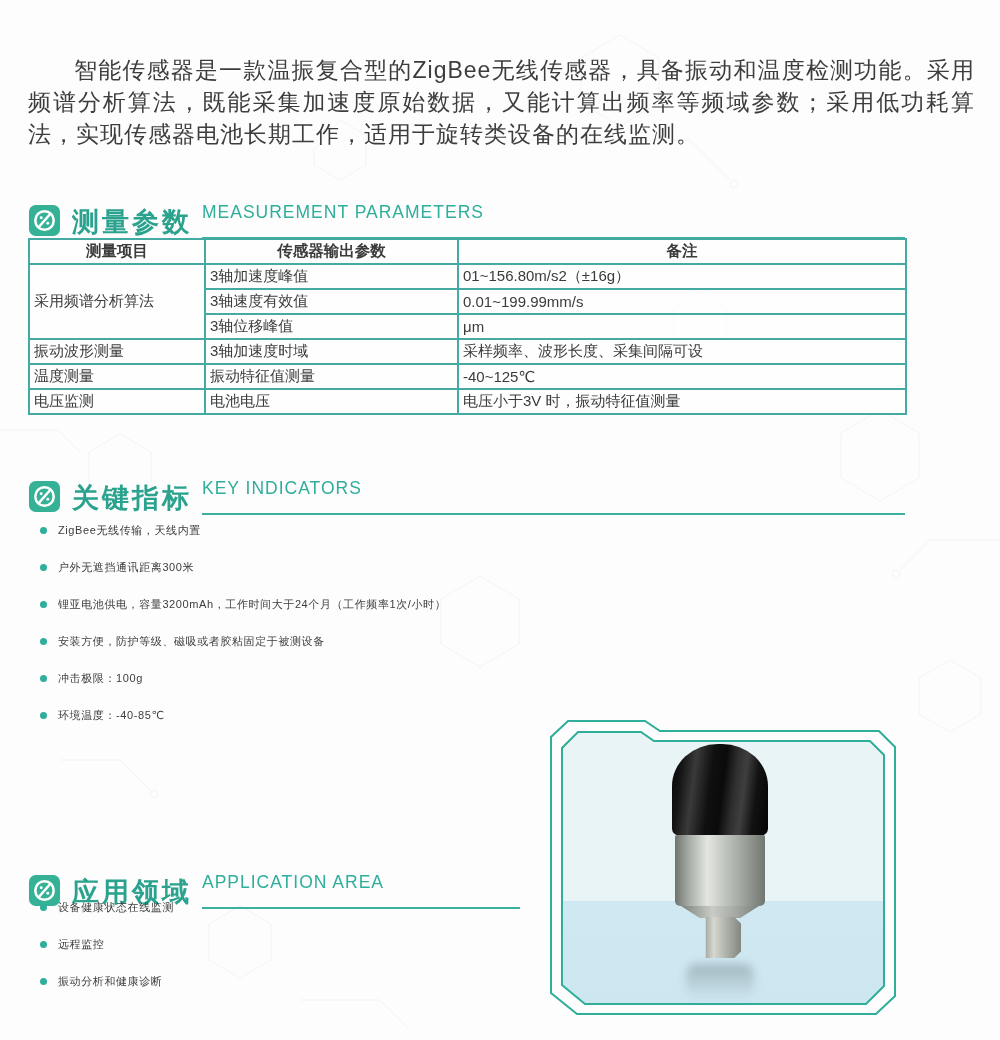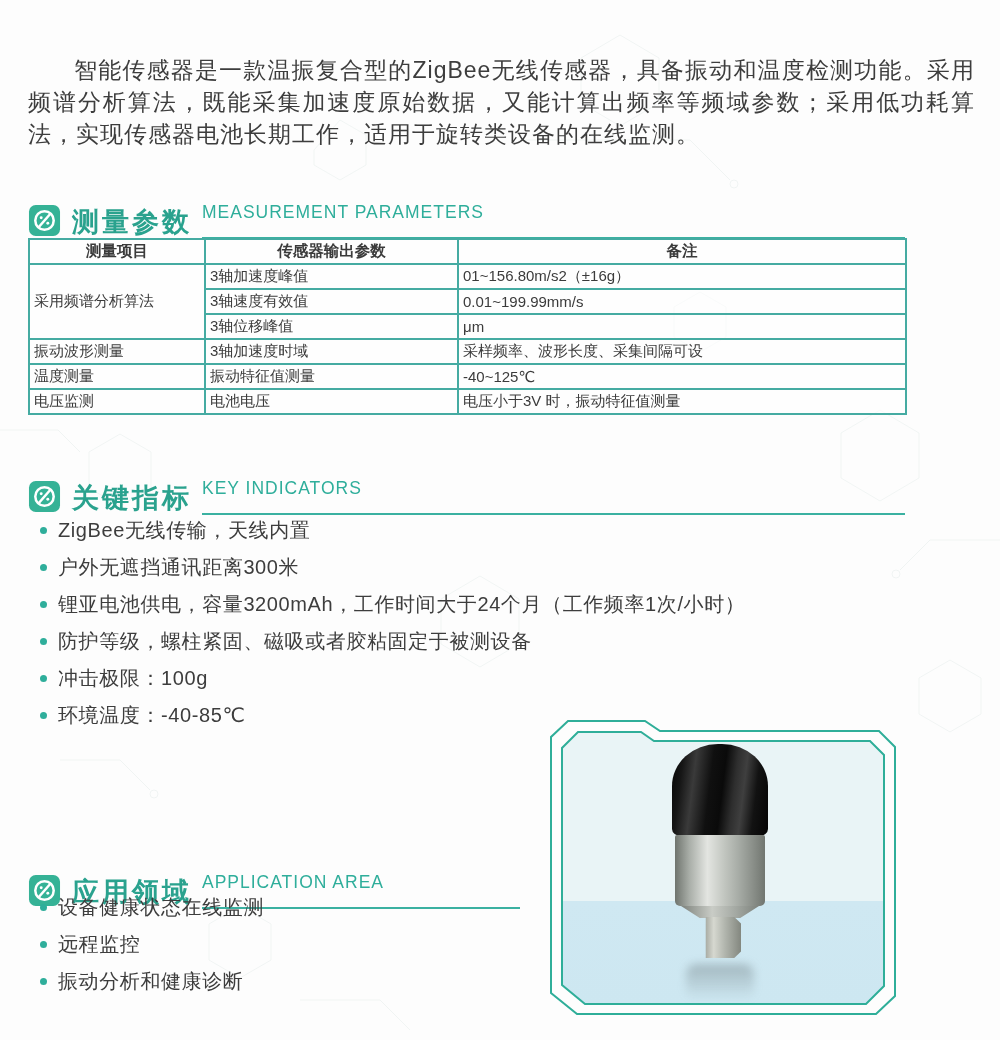--- a/index.html
+++ b/index.html
@@ -46,21 +46,21 @@
     font-size:15px;height:23px;padding:0 4px;color:#3b3b3b;
     background:rgba(255,255,255,0.55);
   }
   #meas-table th{font-weight:bold;font-size:15.5px;}
   .col-item{width:176px}.col-param{width:253px}.col-note{width:448px}
 
   
   .bullet-list{position:absolute;left:40px;list-style:none;margin:0;padding:0;}
   .bullet-list li{
     display:flex;align-items:center;height:23px;margin-bottom:14px;
-    font-size:20px;letter-spacing:0.6px;color:#3d3d3d;
+    font-size:11px;letter-spacing:0.6px;color:#3d3d3d;
   }
   .dot{
     flex:0 0 auto;width:7px;height:7px;border-radius:50%;
     background:#2fae9b;margin-right:11px;
   }
 
   
   #product-card{position:absolute;left:548px;top:718px;width:350px;height:307px;}
   #card-frame{position:absolute;left:0;top:0;}
   .sensor-part{position:absolute;}
@@ -201,21 +201,21 @@
     <li>
         <span class="dot"></span>
         <span>户外无遮挡通讯距离300米</span>
       </li>
     <li>
         <span class="dot"></span>
         <span>锂亚电池供电，容量3200mAh，工作时间大于24个月（工作频率1次/小时）</span>
       </li>
     <li>
         <span class="dot"></span>
-        <span>防护等级，螺柱紧固、磁吸或者胶粘固定于被测设备</span>
+        <span>安装方便，防护等级、磁吸或者胶粘固定于被测设备</span>
       </li>
     <li>
         <span class="dot"></span>
         <span>冲击极限：100g</span>
       </li>
     <li>
         <span class="dot"></span>
         <span>环境温度：-40-85℃</span>
       </li>
   </ul>

